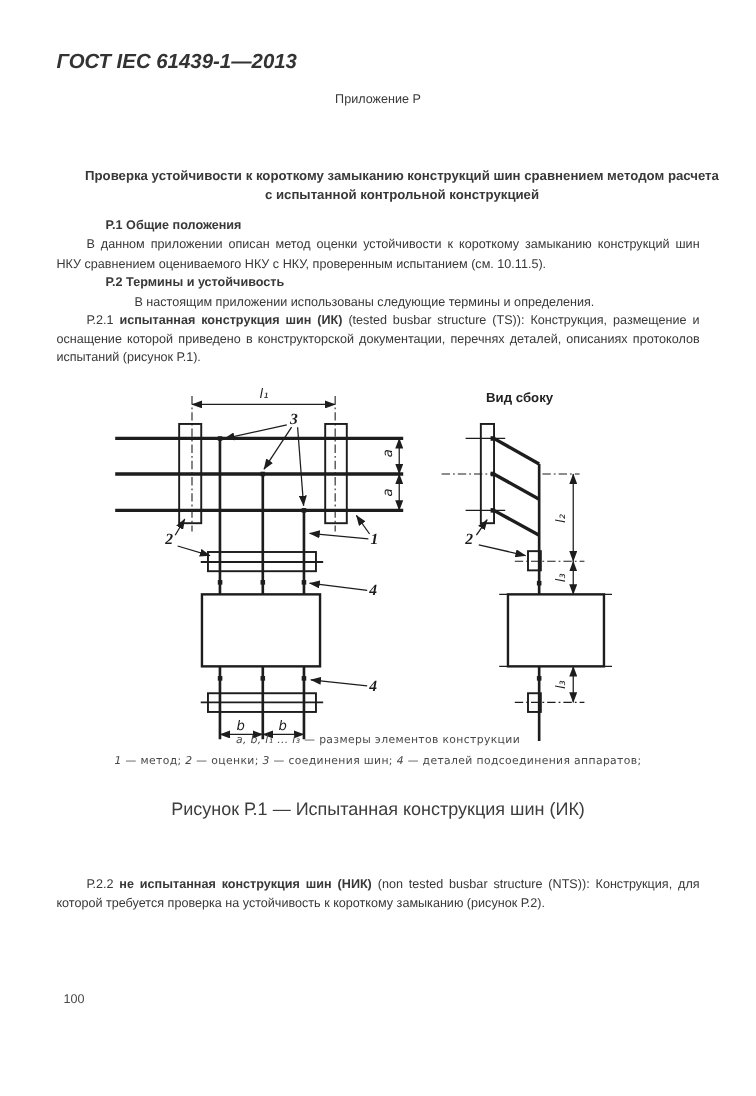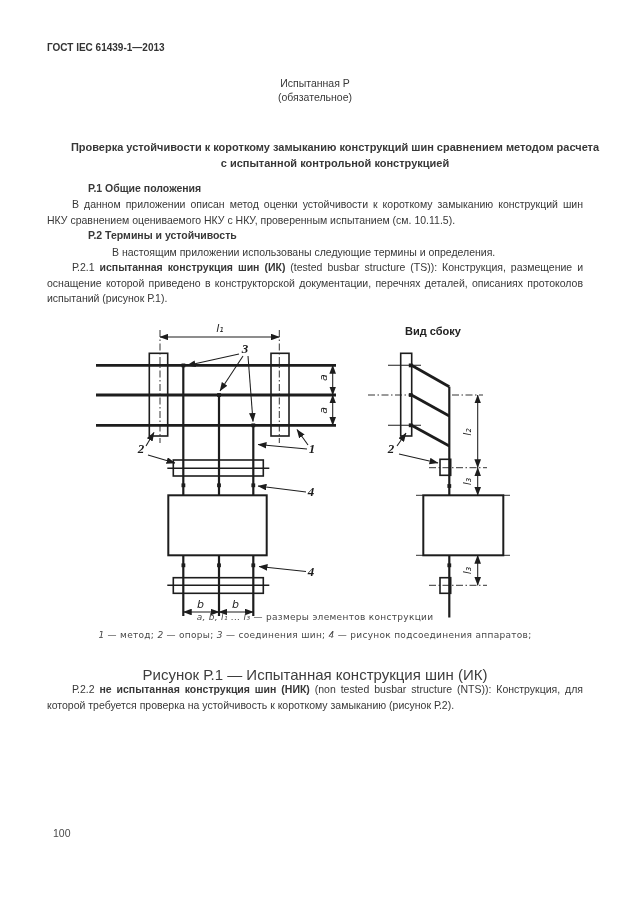--- a/index.html
+++ b/index.html
@@ -2,32 +2,32 @@
 <html><head>
 <meta charset="utf-8">
 <style>
   html,body{margin:0;padding:0;}
   body{
     width:630px;height:913px;background:#ffffff;position:relative;
     font-family:"Liberation Sans",sans-serif;color:#383838;
     -webkit-font-smoothing:antialiased;
   }
   .abs{position:absolute;}
-  .doc-header{left:47px;top:42px;font-size:10px;font-weight:bold;color:#333;}
+  .doc-header{left:47px;top:42px;font-size:17px;font-weight:bold;color:#333;font-style:italic;}
   .annex{left:0;right:0;top:76px;text-align:center;font-size:10.5px;line-height:14px;}
   .title{left:47px;top:139px;width:536px;text-align:center;font-weight:bold;
          font-size:11px;line-height:16px;margin-left:20px;}
   .h-sec{font-size:10.5px;font-weight:bold;padding-left:16px;}
   .h-r1{left:72px;top:182px;}
   .h-r2{left:72px;top:229px;}
   .para{font-size:10.5px;line-height:15.5px;text-align:justify;width:536px;left:47px;}
   .p-r1{top:197px;text-indent:25px;}
   .p-r2intro{left:72px;top:245px;width:511px;text-align:left;padding-left:40px;}
   .p-21{top:260px;text-indent:25px;}
-  .p-22{top:682px;text-indent:25px;}
+  .p-22{top:730px;text-indent:25px;}
   .b{font-weight:bold;}
   .fig-wrap{left:60px;top:316px;width:470px;height:306px;}
   .legend{left:0;right:0;text-align:center;font-size:9px;color:#474747;
           font-family:"DejaVu Sans",sans-serif;letter-spacing:0.3px;}
   .legend1{top:630px;}
   .legend2{top:612px;}
   .it{font-style:italic;}
   .figcap{left:0;right:0;top:666px;text-align:center;font-size:15px;color:#3d3d3d;}
   .pagenum{left:53px;top:827px;font-size:10.5px;color:#4a4a4a;}
 
@@ -43,22 +43,21 @@
   svg .num{font:italic bold 13px "Liberation Serif",serif;fill:#1d1d1d;}
   svg .dim{font:italic 11px "DejaVu Sans",sans-serif;fill:#1d1d1d;}
   svg .sviewt{font:bold 11px "Liberation Sans",sans-serif;fill:#222;}
 </style>
 </head>
 <body>
 
 <div class="abs doc-header">ГОСТ IEC 61439-1—2013</div>
 
 <div class="abs annex">
-  <div>Испытанная Р</div>
-  <div>(обязательное)</div>
+  <div>Приложение Р</div>
 </div>
 
 <div class="abs title">Проверка устойчивости к короткому замыканию конструкций шин сравнением методом расчета с испытанной контрольной конструкцией</div>
 
 <div class="abs h-sec h-r1">Р.1 Общие положения</div>
 
 <div class="abs para p-r1">В данном приложении описан метод оценки устойчивости к короткому замыканию конструкций шин НКУ сравнением оцениваемого НКУ с НКУ, проверенным испытанием (см. 10.11.5).</div>
 
 <div class="abs h-sec h-r2">Р.2 Термины и устойчивость</div>
 
@@ -185,21 +184,21 @@
   <line class="ln cl" x1="443" y1="179.3" x2="451" y2="179.3"></line>
   <line class="ln cl" x1="356" y1="239.3" x2="364" y2="239.3"></line>
   <line class="ln cl" x1="443" y1="239.3" x2="451" y2="239.3"></line>
   <rect class="ln box" x="363.3" y="179.3" width="80" height="60"></rect>
 
   <line class="ln cl" x1="369" y1="269.3" x2="427" y2="269.3"></line>
   <rect class="ln mid" x="380" y="261.7" width="10.7" height="15.6"></rect>
 </svg>
 </div>
 
-<div class="abs legend legend1"><span class="it">1</span><span> — метод; </span><span class="it">2</span><span> — опоры; </span><span class="it">3</span><span> — соединения шин; </span><span class="it">4</span><span> — рисунок подсоединения аппаратов;</span></div>
+<div class="abs legend legend1"><span class="it">1</span><span> — метод; </span><span class="it">2</span><span> — оценки; </span><span class="it">3</span><span> — соединения шин; </span><span class="it">4</span><span> — деталей подсоединения аппаратов;</span></div>
 
 <div class="abs legend legend2"><span class="it">a, b, l₁ ... l₃</span><span> — размеры элементов конструкции</span></div>
 
 <div class="abs figcap">Рисунок Р.1 — Испытанная конструкция шин (ИК)</div>
 
 <div class="abs para p-22"><span>Р.2.2 </span><span class="b">не испытанная конструкция шин (НИК)</span><span> (non tested busbar structure (NTS)): Конструкция, для которой требуется проверка на устойчивость к короткому замыканию (рисунок Р.2).</span></div>
 
 <div class="abs pagenum">100</div>
 
 </body></html>

